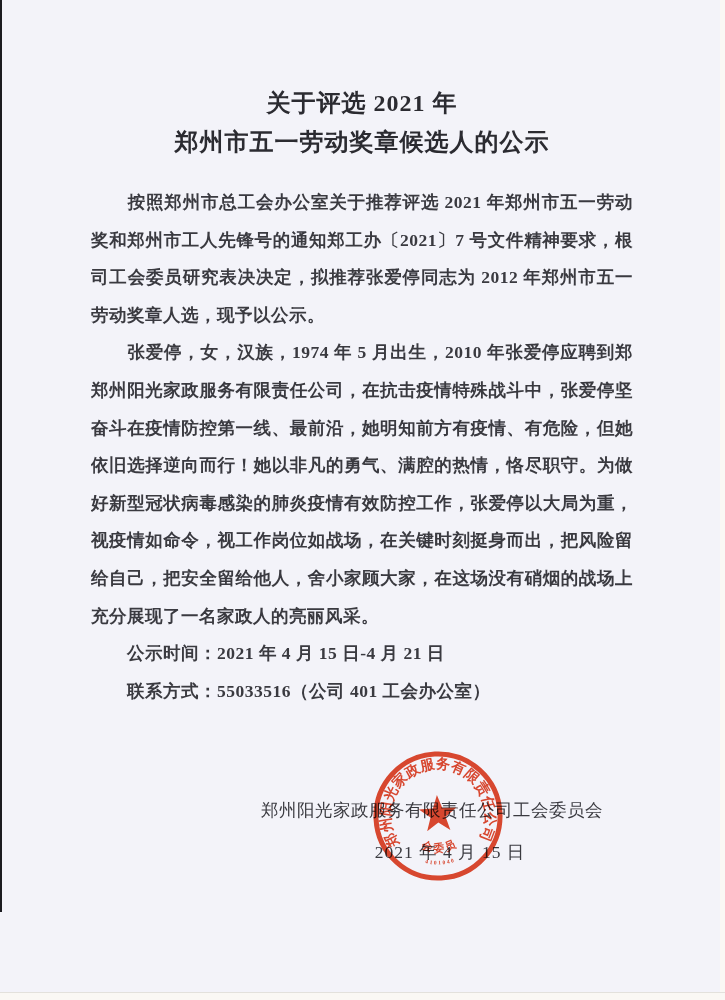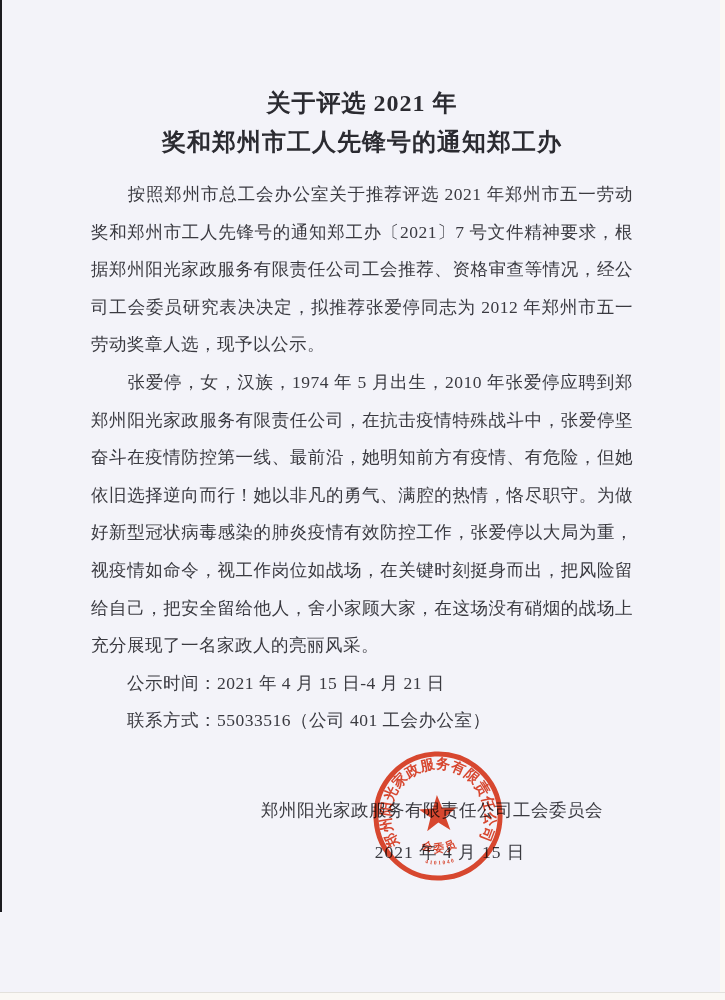--- a/index.html
+++ b/index.html
@@ -34,22 +34,23 @@
     font-weight: bold;
     color: #2b2b31;
   }
   .title-line {
     font-size: 24px;
     line-height: 39px;
     letter-spacing: 1px;
   }
   
   .body-block {
-    position: absolute; left: 91px; top: 176px; width: 542px;
+    position: absolute; left: 91px; top: 184px; width: 542px;
     color: #3a3a40;
+    font-weight: bold;
   }
   .line {
     height: 37.6px;
     line-height: 37.6px;
     font-size: 17.5px;
     overflow: hidden;
     text-align: justify;
     letter-spacing: 0.5px;
   }
   .line.fill { text-align-last: justify; }
@@ -87,27 +88,26 @@
 <body>
 
 <div class="page">
 
   <div class="edge-right"></div>
   <div class="edge-bottom"></div>
   <div class="edge-left-line"></div>
 
   <div class="title-block">
     <div class="title-line">关于评选 2021 年</div>
-    <div class="title-line">奖和郑州市工人先锋号的通知郑工办</div>
+    <div class="title-line">郑州市五一劳动奖章候选人的公示</div>
   </div>
 
   <div class="body-block">
     <div class="line fill">　　按照郑州市总工会办公室关于推荐评选 2021 年郑州市五一劳动</div>
     <div class="line fill">奖和郑州市工人先锋号的通知郑工办〔2021〕7 号文件精神要求，根</div>
-    <div class="line fill">据郑州阳光家政服务有限责任公司工会推荐、资格审查等情况，经公</div>
     <div class="line fill">司工会委员研究表决决定，拟推荐张爱停同志为 2012 年郑州市五一</div>
     <div class="line last">劳动奖章人选，现予以公示。</div>
     <div class="line fill">　　张爱停，女，汉族，1974 年 5 月出生，2010 年张爱停应聘到郑</div>
     <div class="line fill">郑州阳光家政服务有限责任公司，在抗击疫情特殊战斗中，张爱停坚守</div>
     <div class="line fill">奋斗在疫情防控第一线、最前沿，她明知前方有疫情、有危险，但她</div>
     <div class="line fill">依旧选择逆向而行！她以非凡的勇气、满腔的热情，恪尽职守。为做</div>
     <div class="line fill">好新型冠状病毒感染的肺炎疫情有效防控工作，张爱停以大局为重，</div>
     <div class="line fill">视疫情如命令，视工作岗位如战场，在关键时刻挺身而出，把风险留</div>
     <div class="line fill">给自己，把安全留给他人，舍小家顾大家，在这场没有硝烟的战场上</div>
     <div class="line last">充分展现了一名家政人的亮丽风采。</div>

